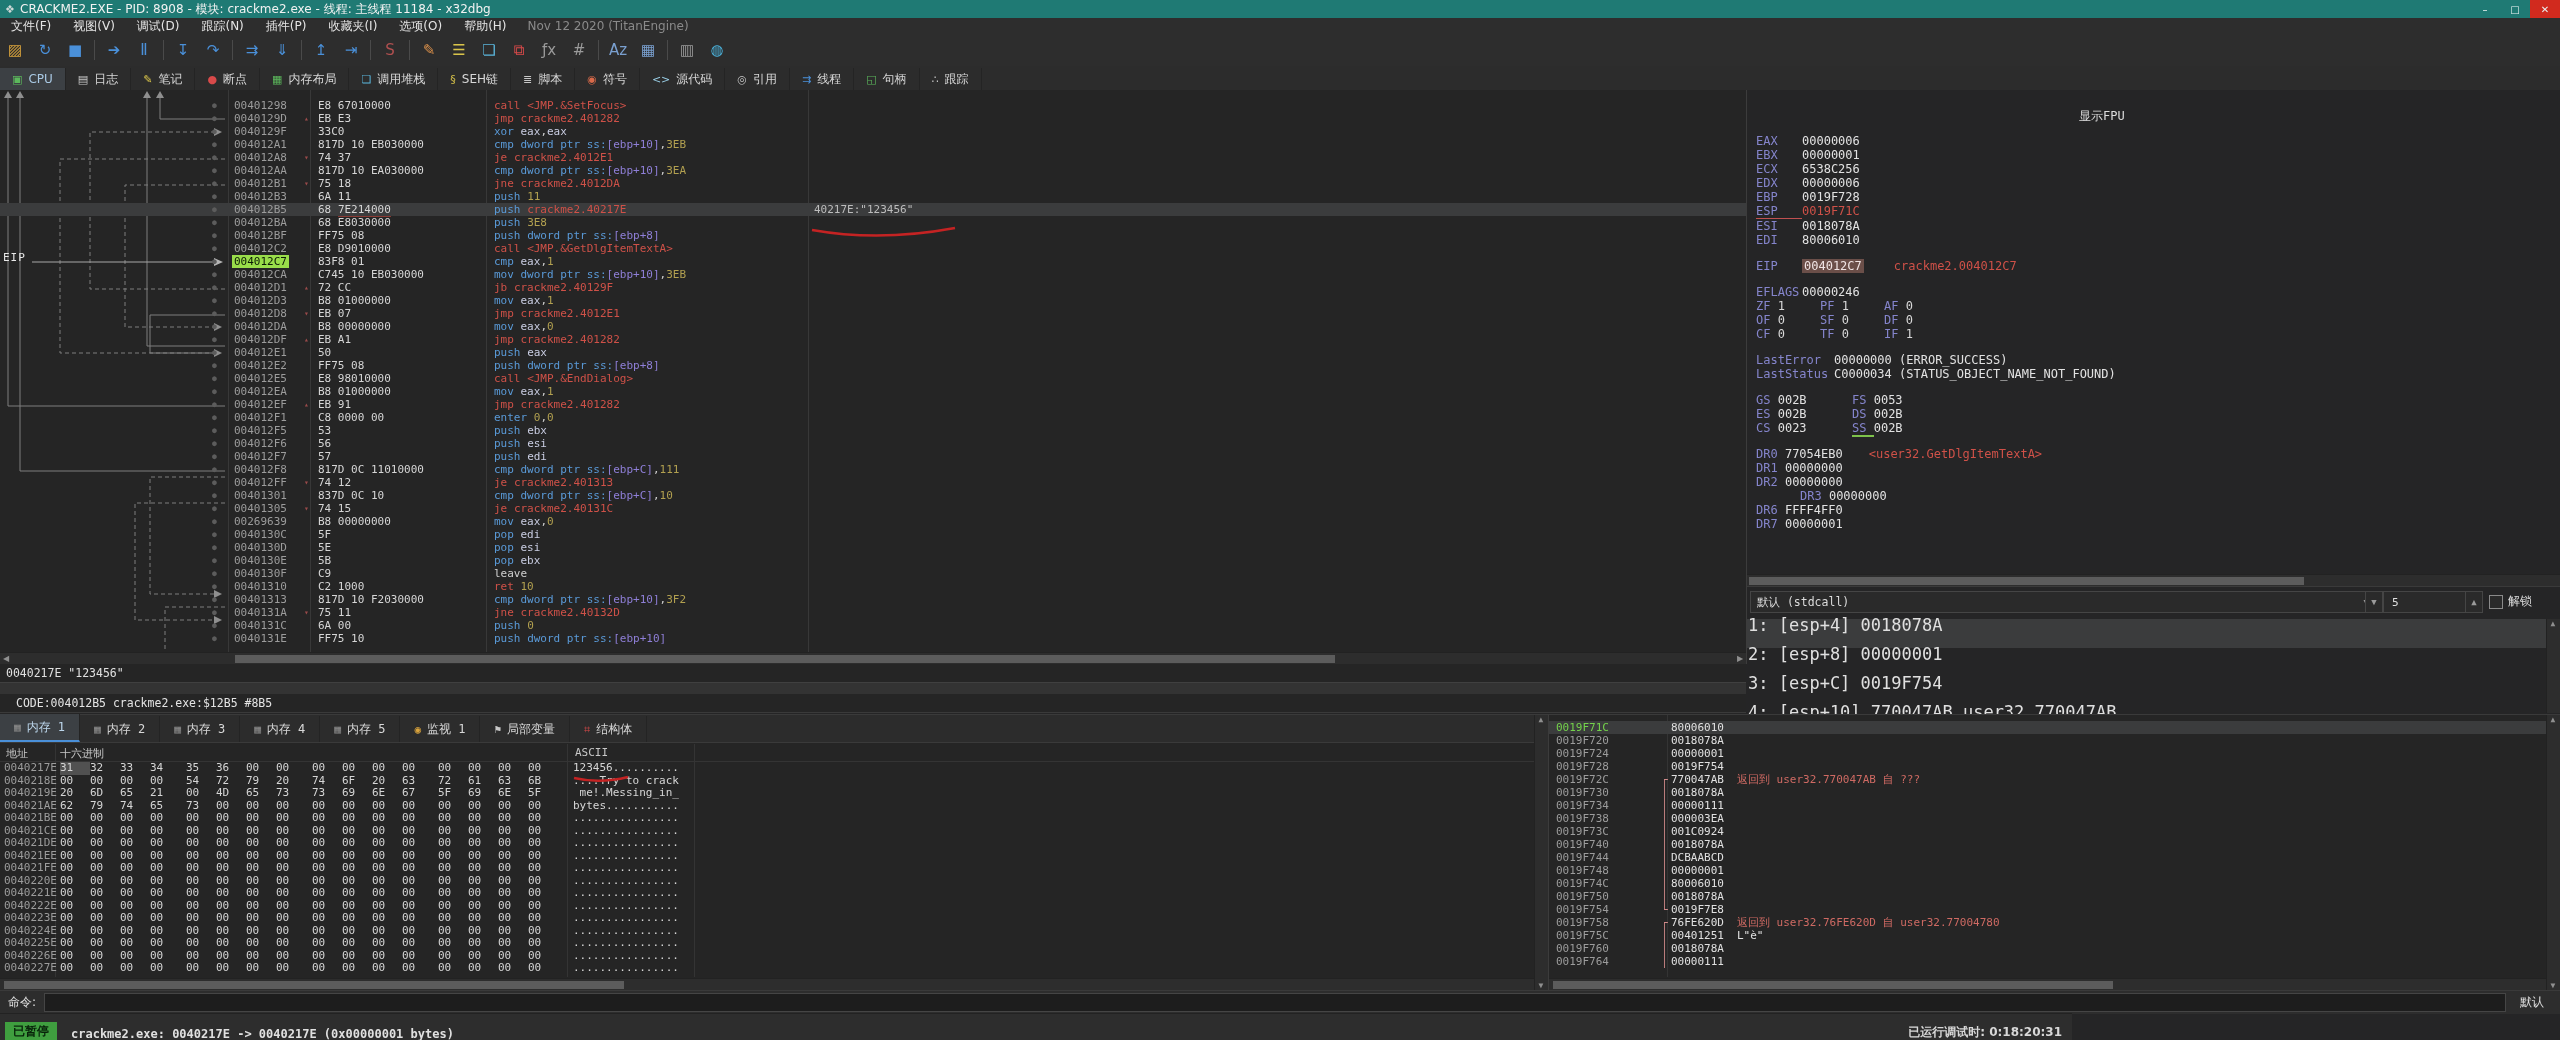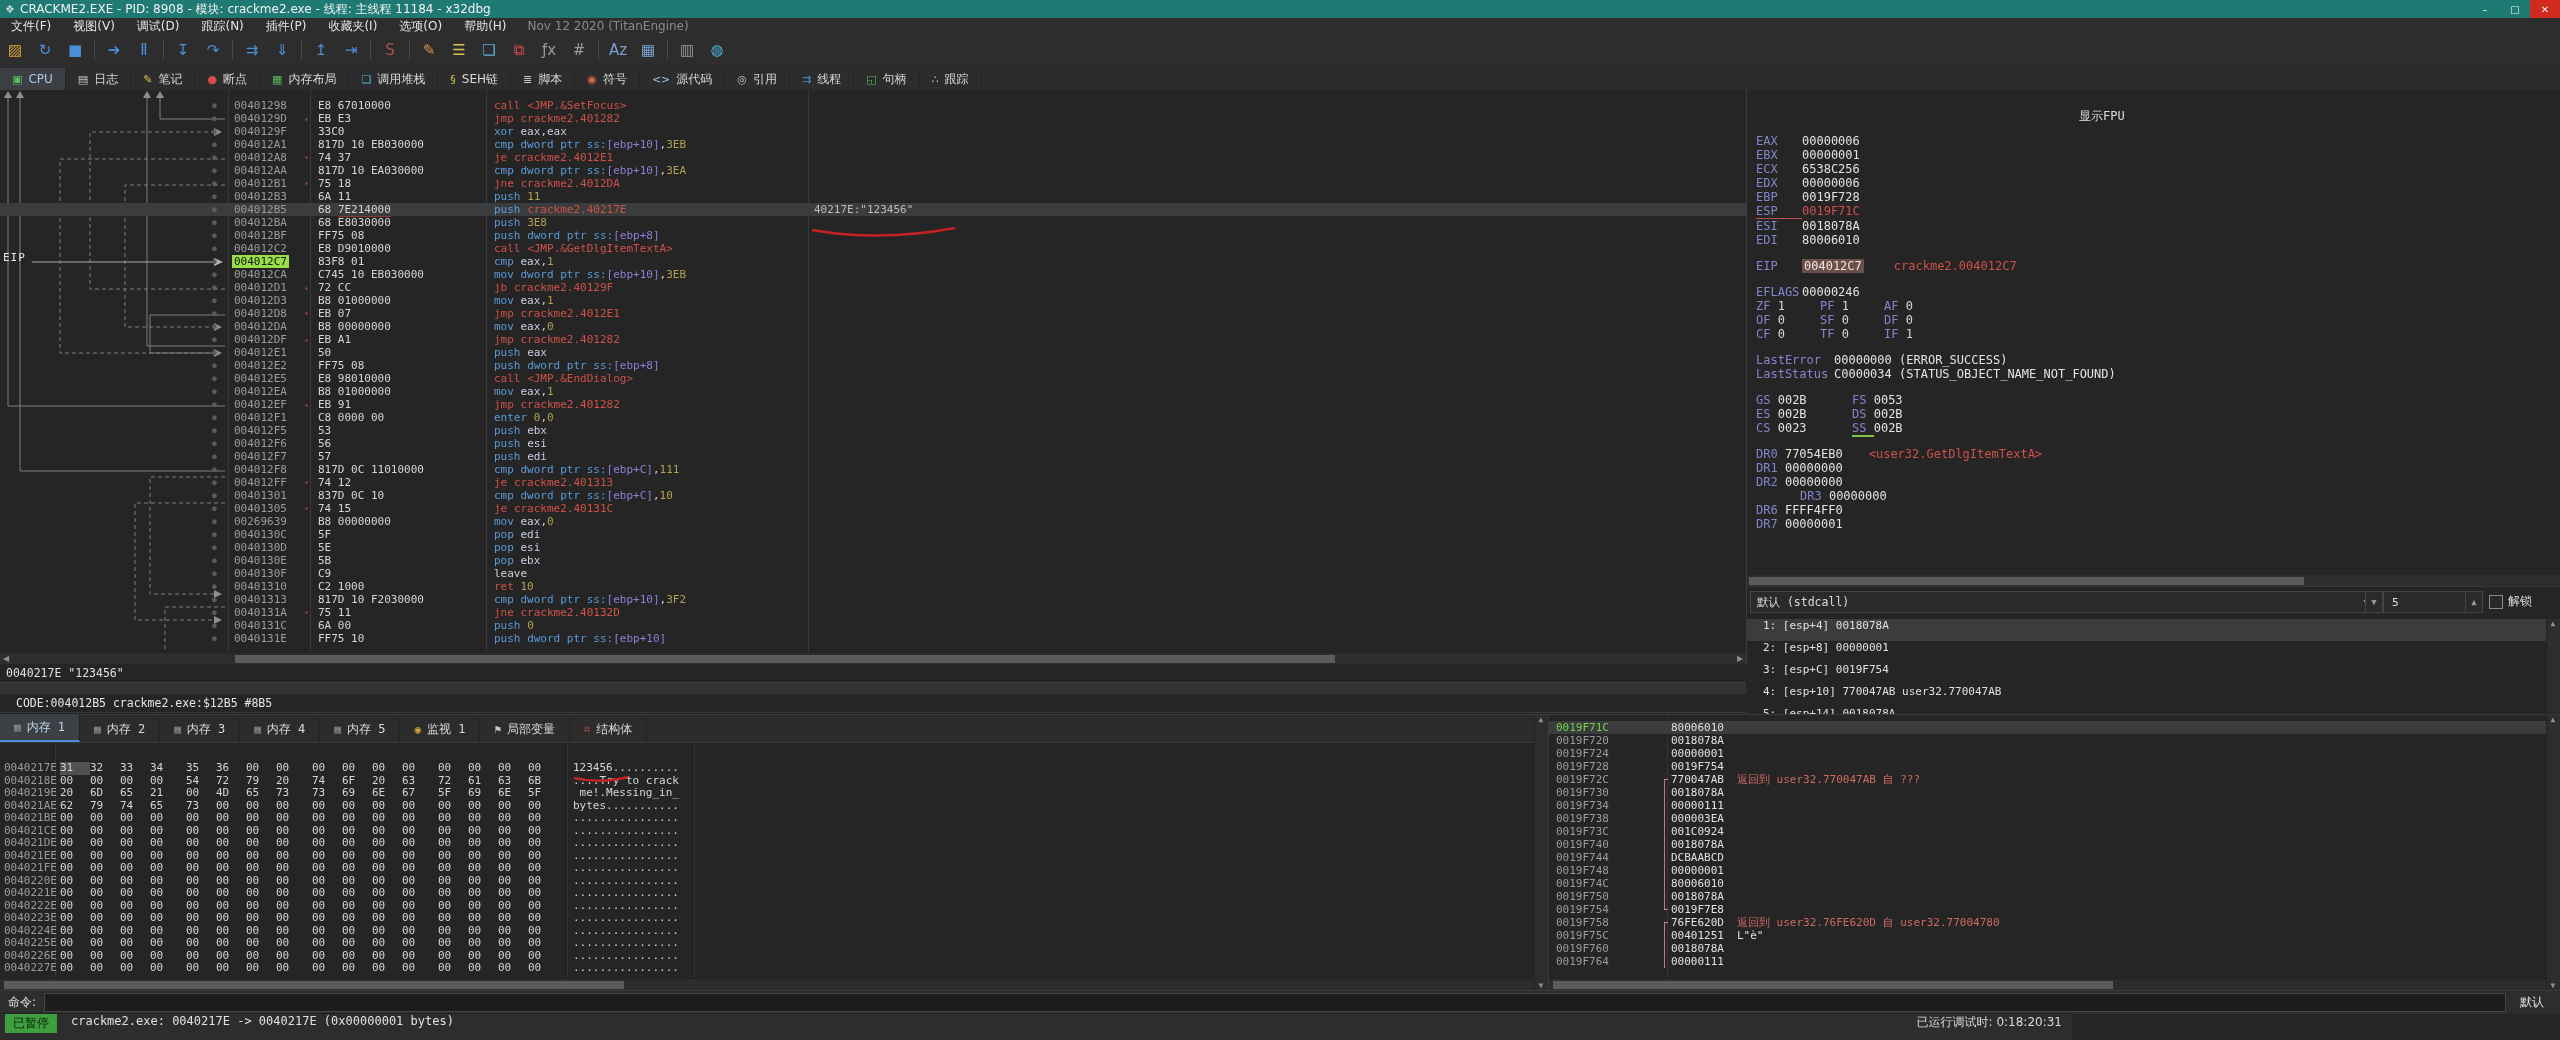--- a/index.html
+++ b/index.html
@@ -71,21 +71,21 @@
   
   #args{left:1747px;top:586px;width:813px;height:127px;background:#252526;border-top:1px solid #3a3a3a;font-size:11px;}
   #cc-combo{position:absolute;left:3px;top:4px;width:612px;height:20px;background:#2a2a2a;border:1px solid #454545;display:flex;align-items:center;padding:0 6px;color:#dcdcdc;font-size:11.5px;}
   #cc-combo .arr{margin-left:auto;color:#9a9a9a;font-size:9px;}
   #argn-down{position:absolute;left:618px;top:4px;width:16px;height:20px;background:#2a2a2a;border:1px solid #454545;color:#9a9a9a;font-size:9px;display:flex;align-items:center;justify-content:center;}
   #argn-box{position:absolute;left:636px;top:4px;width:80px;height:20px;background:#2a2a2a;border:1px solid #454545;display:flex;align-items:center;padding-left:8px;color:#e0e0e0;}
   #argn-up{position:absolute;left:718px;top:4px;width:16px;height:20px;background:#2a2a2a;border:1px solid #454545;color:#9a9a9a;font-size:9px;display:flex;align-items:center;justify-content:center;}
   #unlock{position:absolute;left:742px;top:6px;display:flex;align-items:center;gap:5px;color:#dcdcdc;font-size:12px;}
   #unlock .box{width:12px;height:12px;border:1px solid #8a8a8a;background:#2a2a2a;}
   #arg-rows{position:absolute;left:0;top:32px;right:14px;}
-  .arow{height:22px;line-height:13px;padding-left:16px;color:#e0e0e0;font-size:11px;white-space:pre;}
+  .arow{height:29px;line-height:13px;padding-left:1px;color:#e0e0e0;font-size:17px;white-space:pre;}
   .arow.sel{background:#3b3c3d;}
   
   #dump{left:0;top:714px;width:1548px;height:276px;background:#252525;border-right:1px solid #3c3c3c;border-top:1px solid #3a3a3a;}
   #dumptabs{position:absolute;left:0;top:0;height:28px;display:flex;align-items:flex-end;background:#2c2c2c;width:100%;border-bottom:1px solid #3a3a3a;box-sizing:border-box;font-size:12px;}
   .dtab{height:26px;display:flex;align-items:center;gap:6px;padding:0 14px;border-right:1px solid #242424;color:#d8d8d8;}
   .dtab.active{background:#3c4044;border-bottom:2px solid #4a90d9;color:#bcd6ec;}
   #dumphead{position:absolute;left:0;top:29px;height:17px;width:100%;font-size:11px;color:#c8c8c8;border-bottom:1px solid #343434;}
   #dumphead span{position:absolute;top:2px;}
   #dump-rows{position:absolute;left:0;top:47px;right:0;}
   .mrow{position:relative;height:12.5px;font-size:11px;line-height:12.5px;color:#d6d6d6;}
@@ -105,21 +105,21 @@
   .srow .sbr{position:absolute;left:112px;color:#d08a8a;}
   .srow .sval{position:absolute;left:122px;color:#e0e0e0;}
   .srow .scmt{position:absolute;left:188px;color:#e0e0e0;white-space:pre;}
   .srow .scmt.ret{color:#cf6a63;}
   .svline{position:absolute;left:118px;top:0;bottom:14px;width:1px;background:#343434;}
   
   #cmdrow{left:0;top:990px;width:2560px;height:23px;background:#2d2d2d;display:flex;align-items:center;font-size:12px;border-top:1px solid #3a3a3a;}
   #cmd-label{padding:0 8px;color:#e0e0e0;}
   #cmd-input{height:17px;flex:1;background:#1d1d1d;border:1px solid #454545;margin-right:14px;}
   #cmd-mode{display:flex;align-items:center;gap:6px;color:#e0e0e0;padding-right:16px;}
-  #statusbar{left:0;top:1013px;width:2072px;height:27px;background:#2d2d2d;display:flex;align-items:flex-start;font-size:12px;border-top:1px solid #222;}
+  #statusbar{left:0;top:1013px;width:2072px;height:27px;background:#2d2d2d;display:flex;align-items:flex-end;font-size:12px;border-top:1px solid #222;font-weight:bold;}
   #status-badge{margin-left:5px;background:#3f9e3f;color:#08230a;padding:1px 8px;font-size:12px;}
   #status-text{margin-left:14px;color:#e0e0e0;font-size:12px;}
   #status-right{margin-left:auto;color:#d8d8d8;padding-right:10px;font-size:12px;}
   svg{position:absolute;left:0;top:0;overflow:visible;}
 </style>
 </head>
 <body>
 
 <div id="app">
 
@@ -680,20 +680,25 @@
         </div>
         <div class="dtab">
           <span style="color: rgb(200, 200, 200); font-size: 11px;">⚑</span>
           <span>局部变量</span>
         </div>
         <div class="dtab">
           <span style="color: rgb(217, 74, 74); font-size: 11px;">⌗</span>
           <span>结构体</span>
         </div>
       </div>
+    <div id="dumphead">
+      <span style="left:6px">地址</span>
+      <span style="left:60px">十六进制</span>
+      <span style="left:575px">ASCII</span>
+    </div>
     <div class="dvline" style="left:55px"></div>
     <div class="dvline" style="left:567px"></div>
     <div class="dvline" style="left:694px"></div>
     <div id="dump-rows">
         <div class="mrow">
           <span class="maddr">0040217E</span>
           <span class="grp" style="left: 60px;">
             <span class="selb">31</span>
             <span>32</span>
             <span>33</span>

